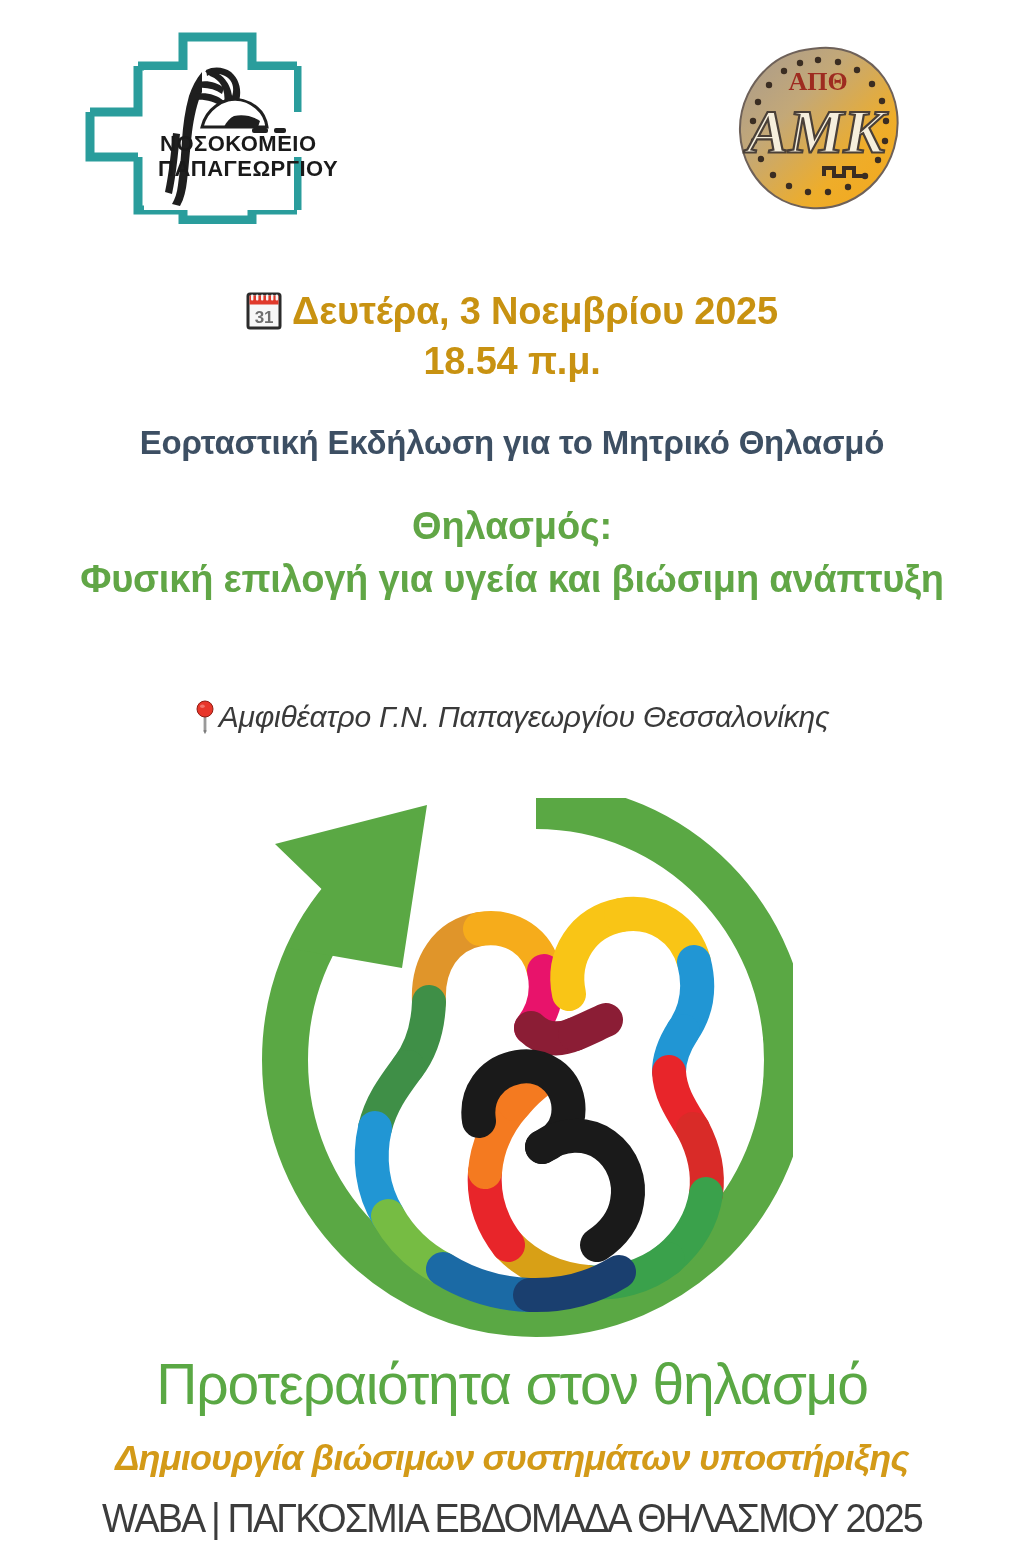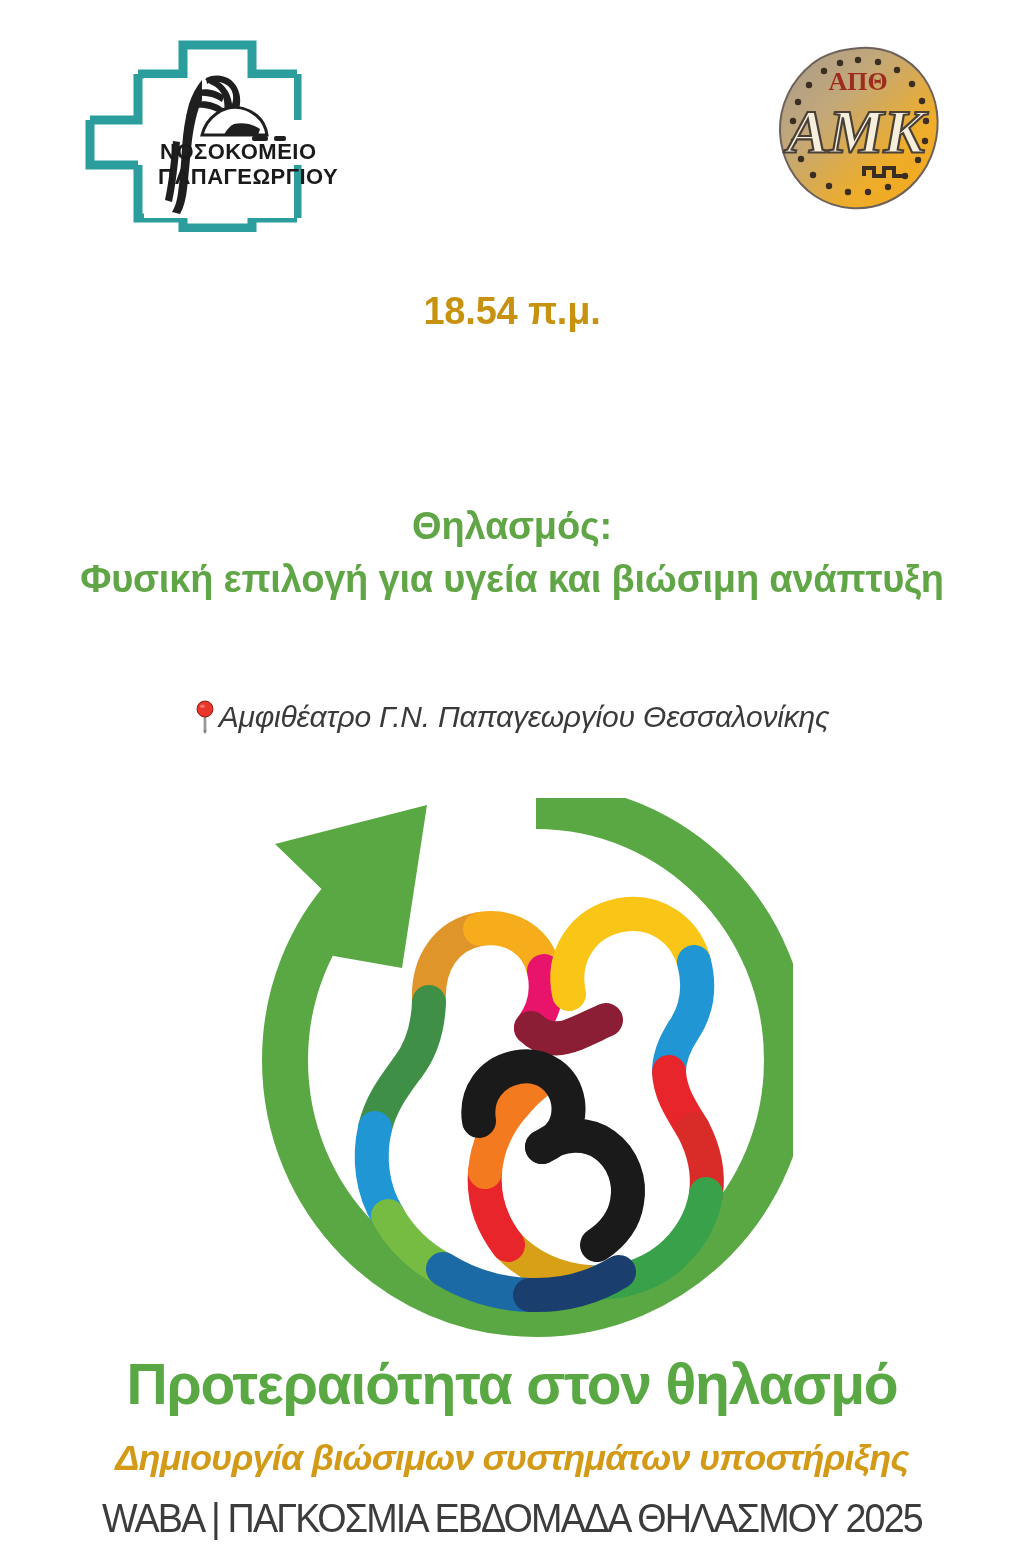--- a/index.html
+++ b/index.html
@@ -7,24 +7,24 @@
     width:1024px; height:1568px;
     background:#ffffff;
     font-family:"Liberation Sans", sans-serif;
     overflow:hidden;
   }
   .poster { position:relative; width:1024px; height:1568px; background:#fff; }
 
   
   .logo-row { position:absolute; top:0; left:0; width:1024px; height:250px; }
 
-  .hospital-logo { position:absolute; left:52px; top:32px; width:300px; height:200px; }
+  .hospital-logo { position:absolute; left:52px; top:24px; width:300px; height:200px; }
   .hospital-logo svg { display:block; }
 
-  .auth-logo { position:absolute; left:768px; top:40px; width:180px; height:180px; }
+  .auth-logo { position:absolute; left:728px; top:40px; width:180px; height:180px; }
   .auth-logo svg { display:block; }
 
   
   .date-block {
     position:absolute; top:286px; left:0; width:1024px;
     text-align:center;
     color:#c89211;
     font-weight:bold;
     font-size:38px;
     line-height:1.32;
@@ -64,21 +64,21 @@
 
   
   .waba-logo { position:absolute; left:231px; top:798px; width:562px; height:562px; }
   .waba-logo svg { display:block; }
 
   
   .slogan-main {
     position:absolute; top:1356px; left:0; width:1024px;
     text-align:center;
     color:#5aa844;
-    font-weight:bold;
+    font-weight:normal;
     font-size:57px;
     letter-spacing:-1.2px;
     line-height:1;
   }
   .slogan-sub {
     position:absolute; top:1440px; left:0; width:1024px;
     text-align:center;
     color:#d39a18;
     font-weight:bold;
     font-style:italic;
@@ -200,23 +200,42 @@
         <text x="88" y="112" text-anchor="middle" font-family="Liberation Serif, serif" font-size="62" fill="#f6efdc" stroke="#4a4038" stroke-width="2.2" font-weight="bold" font-style="italic">ΑΜΚ</text>
 
         <g fill="none" stroke="#3a2d22" stroke-width="4">
           <path d="M96 136 L96 128 L106 128 L106 136 L116 136 L116 128 L126 128 L126 136 L136 136"></path>
         </g>
       </svg>
     </div>
   </div>
 
   <div class="date-block">
+    <div class="date-line1">
+      <span class="cal-ico">
+        <svg width="36" height="38" viewBox="0 0 36 38">
+          <rect x="2" y="2" width="32" height="34" rx="2" fill="#f7f7f7" stroke="#2b2b2b" stroke-width="3"></rect>
+          <rect x="3.5" y="3.5" width="29" height="9" fill="#e0392b"></rect>
+          <g fill="#f7f7f7">
+            <rect x="5" y="2.5" width="2.4" height="6" rx="1"></rect>
+            <rect x="10" y="2.5" width="2.4" height="6" rx="1"></rect>
+            <rect x="15" y="2.5" width="2.4" height="6" rx="1"></rect>
+            <rect x="20" y="2.5" width="2.4" height="6" rx="1"></rect>
+            <rect x="25" y="2.5" width="2.4" height="6" rx="1"></rect>
+            <rect x="29.6" y="2.5" width="2.4" height="6" rx="1"></rect>
+          </g>
+          <text x="18" y="31" text-anchor="middle" font-family="Liberation Sans, sans-serif" font-size="17" font-weight="bold" fill="#6e6e6e">31</text>
+        </svg>
+      </span>
+      <span>Δευτέρα, 3 Νοεμβρίου 2025</span>
+    </div>
     <div>18.54 π.μ.</div>
   </div>
 
+  <div class="event-title">Εορταστική Εκδήλωση για το Μητρικό Θηλασμό</div>
 
   <div class="theme-block">
     <div>Θηλασμός:</div>
     <div>Φυσική επιλογή για υγεία και βιώσιμη ανάπτυξη</div>
   </div>
 
   <div class="venue-block">
     <span class="venue-inner">
       <span class="pin-ico">
         <svg width="20" height="34" viewBox="0 0 20 34">

